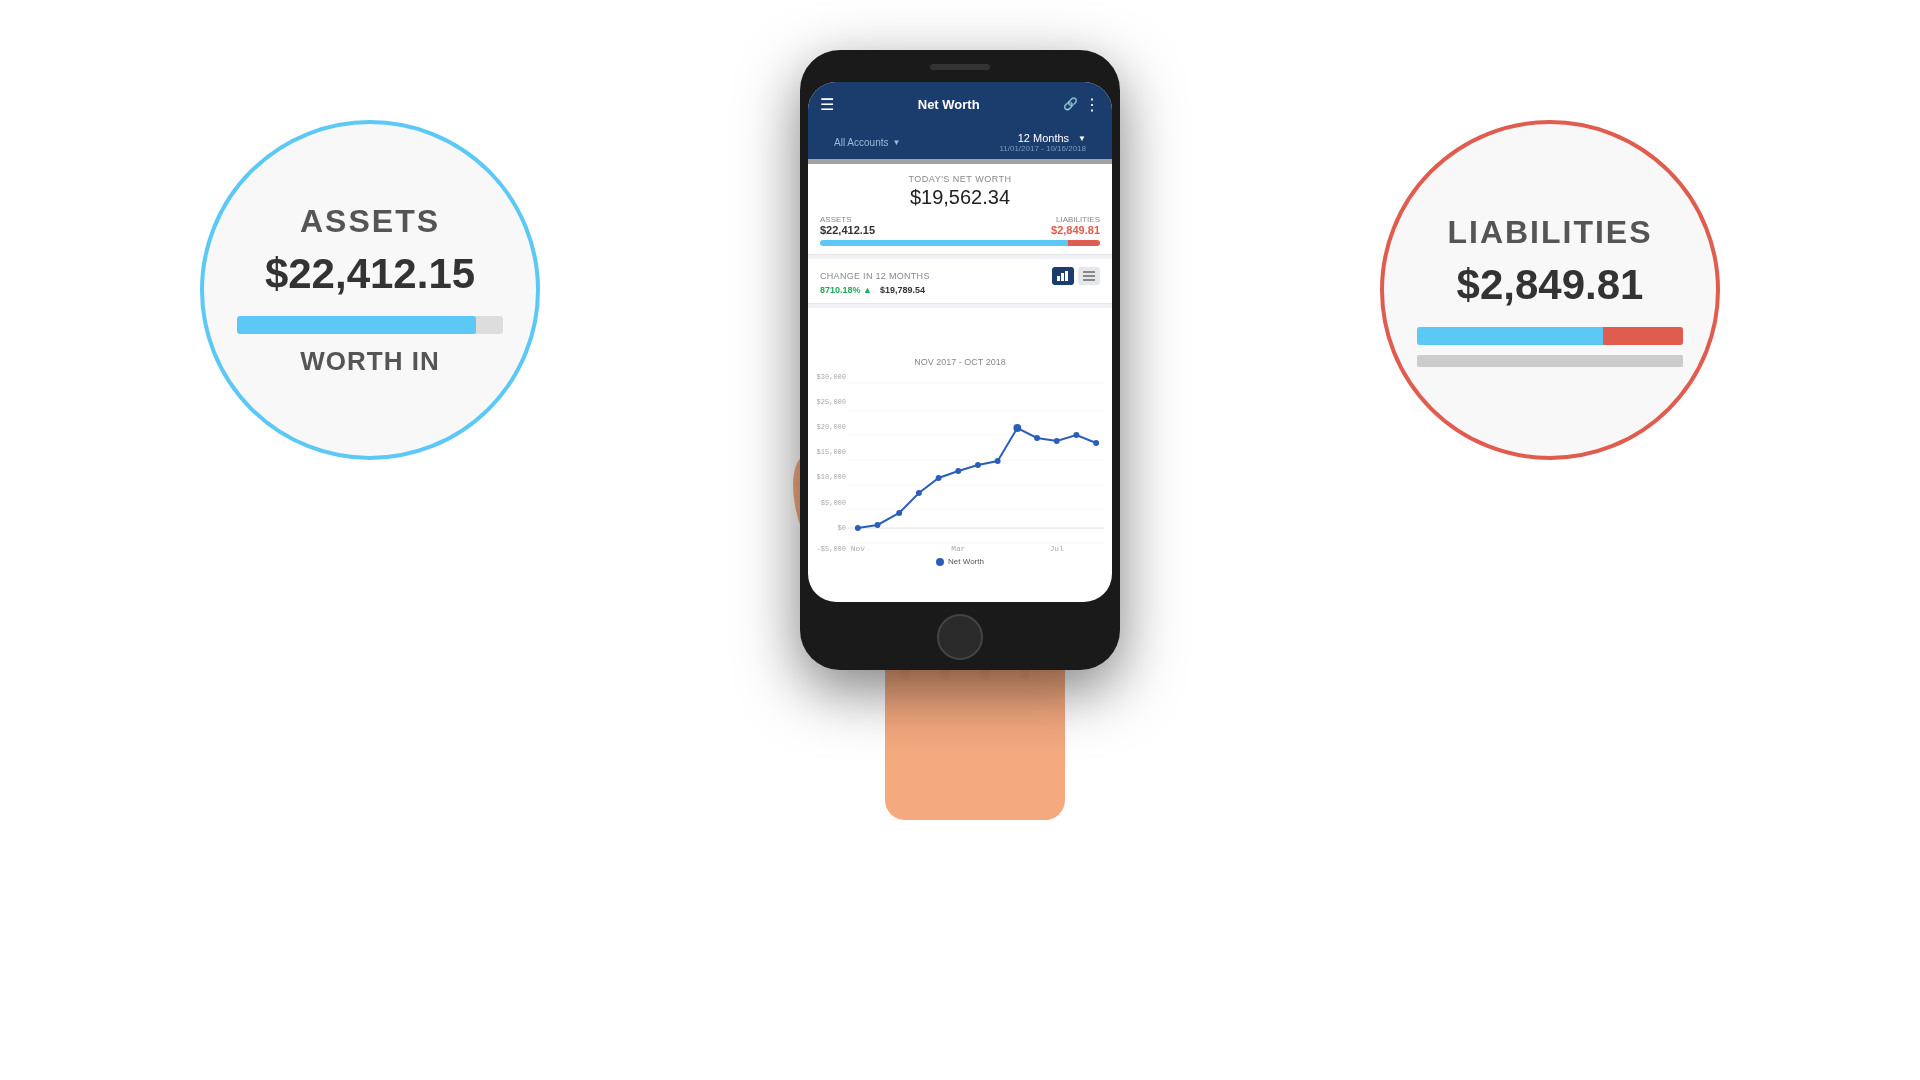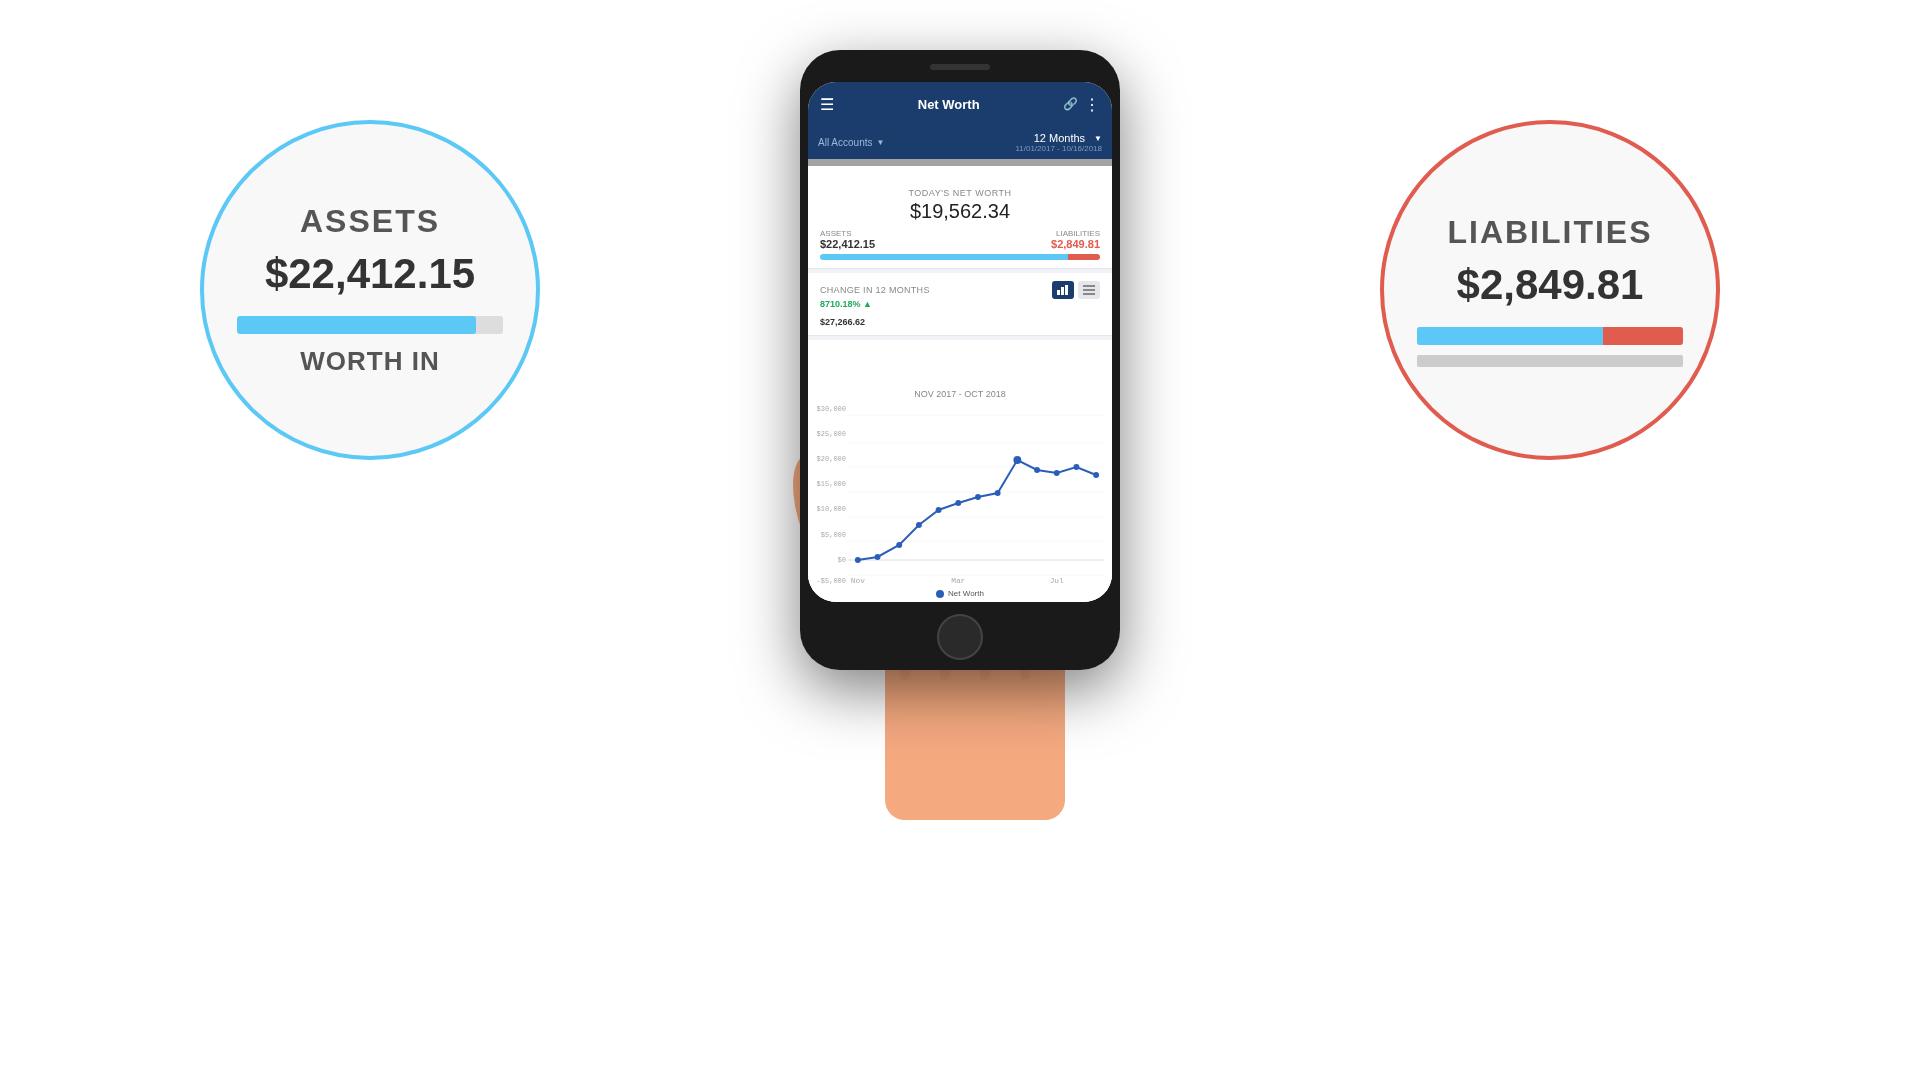--- a/index.html
+++ b/index.html
@@ -203,22 +203,22 @@
     .app-header-icon {
       color: #fff;
       font-size: 16px;
       cursor: pointer;
     }
 
     .app-filter-bar {
       background: #1b3d6e;
       display: flex;
       align-items: center;
-      padding: 6px 10px;
-      border-bottom: 7px solid #a3a3a3;
+      padding: 6px 26px;
+      border-bottom: 5px solid #a3a3a3;
     }
     .app-filter-accounts {
       font-size: 10px;
       color: #9ab8d8;
       flex: 1;
       display: flex;
       align-items: center;
       gap: 4px;
     }
     .app-filter-period {
@@ -237,21 +237,21 @@
     }
 
     .app-content {
       background: #f0f2f5;
       flex: 1;
       overflow: hidden;
     }
 
     .net-worth-section {
       background: #fff;
-      padding: 22px 12px 6px;
+      padding: 10px 12px 6px;
       border-bottom: 1px solid #e5e7eb;
     }
     .net-worth-label {
       font-size: 9px;
       color: #888;
       text-align: center;
       letter-spacing: 0.5px;
       margin-bottom: 2px;
     }
     .net-worth-value {
@@ -328,23 +328,22 @@
       display: flex;
       align-items: center;
       justify-content: center;
       cursor: pointer;
     }
     .change-icon-btn-inactive {
       background: #e5e7eb;
     }
     .change-stats-row {
       display: flex;
-      align-items: flex-start;
+      align-items: center;
       gap: 8px;
-      flex-direction: column;
     }
     .change-pct {
       font-size: 9px;
       font-weight: 700;
       color: #22a85a;
     }
     .change-amount {
       font-size: 9px;
       font-weight: 600;
       color: #333;
@@ -511,21 +510,21 @@
                 <svg width="12" height="10" viewBox="0 0 12 10">
                   <rect x="0" y="0" width="12" height="2" fill="#888"></rect>
                   <rect x="0" y="4" width="12" height="2" fill="#888"></rect>
                   <rect x="0" y="8" width="12" height="2" fill="#888"></rect>
                 </svg>
               </div>
             </div>
           </div>
           <div class="change-stats-row">
             <span class="change-pct">8710.18% ▲</span>
-            <span class="change-amount">$27,266.62</span>
+            <span class="change-amount">$19,789.54</span>
           </div>
         </div>
 
         <div class="chart-section">
           <div class="chart-period-label">NOV 2017 - OCT 2018</div>
           <div class="chart-area">
 
             <span class="y-label" style="top:2%;">$30,000</span>
             <span class="y-label" style="top:16%;">$25,000</span>
             <span class="y-label" style="top:30%;">$20,000</span>

